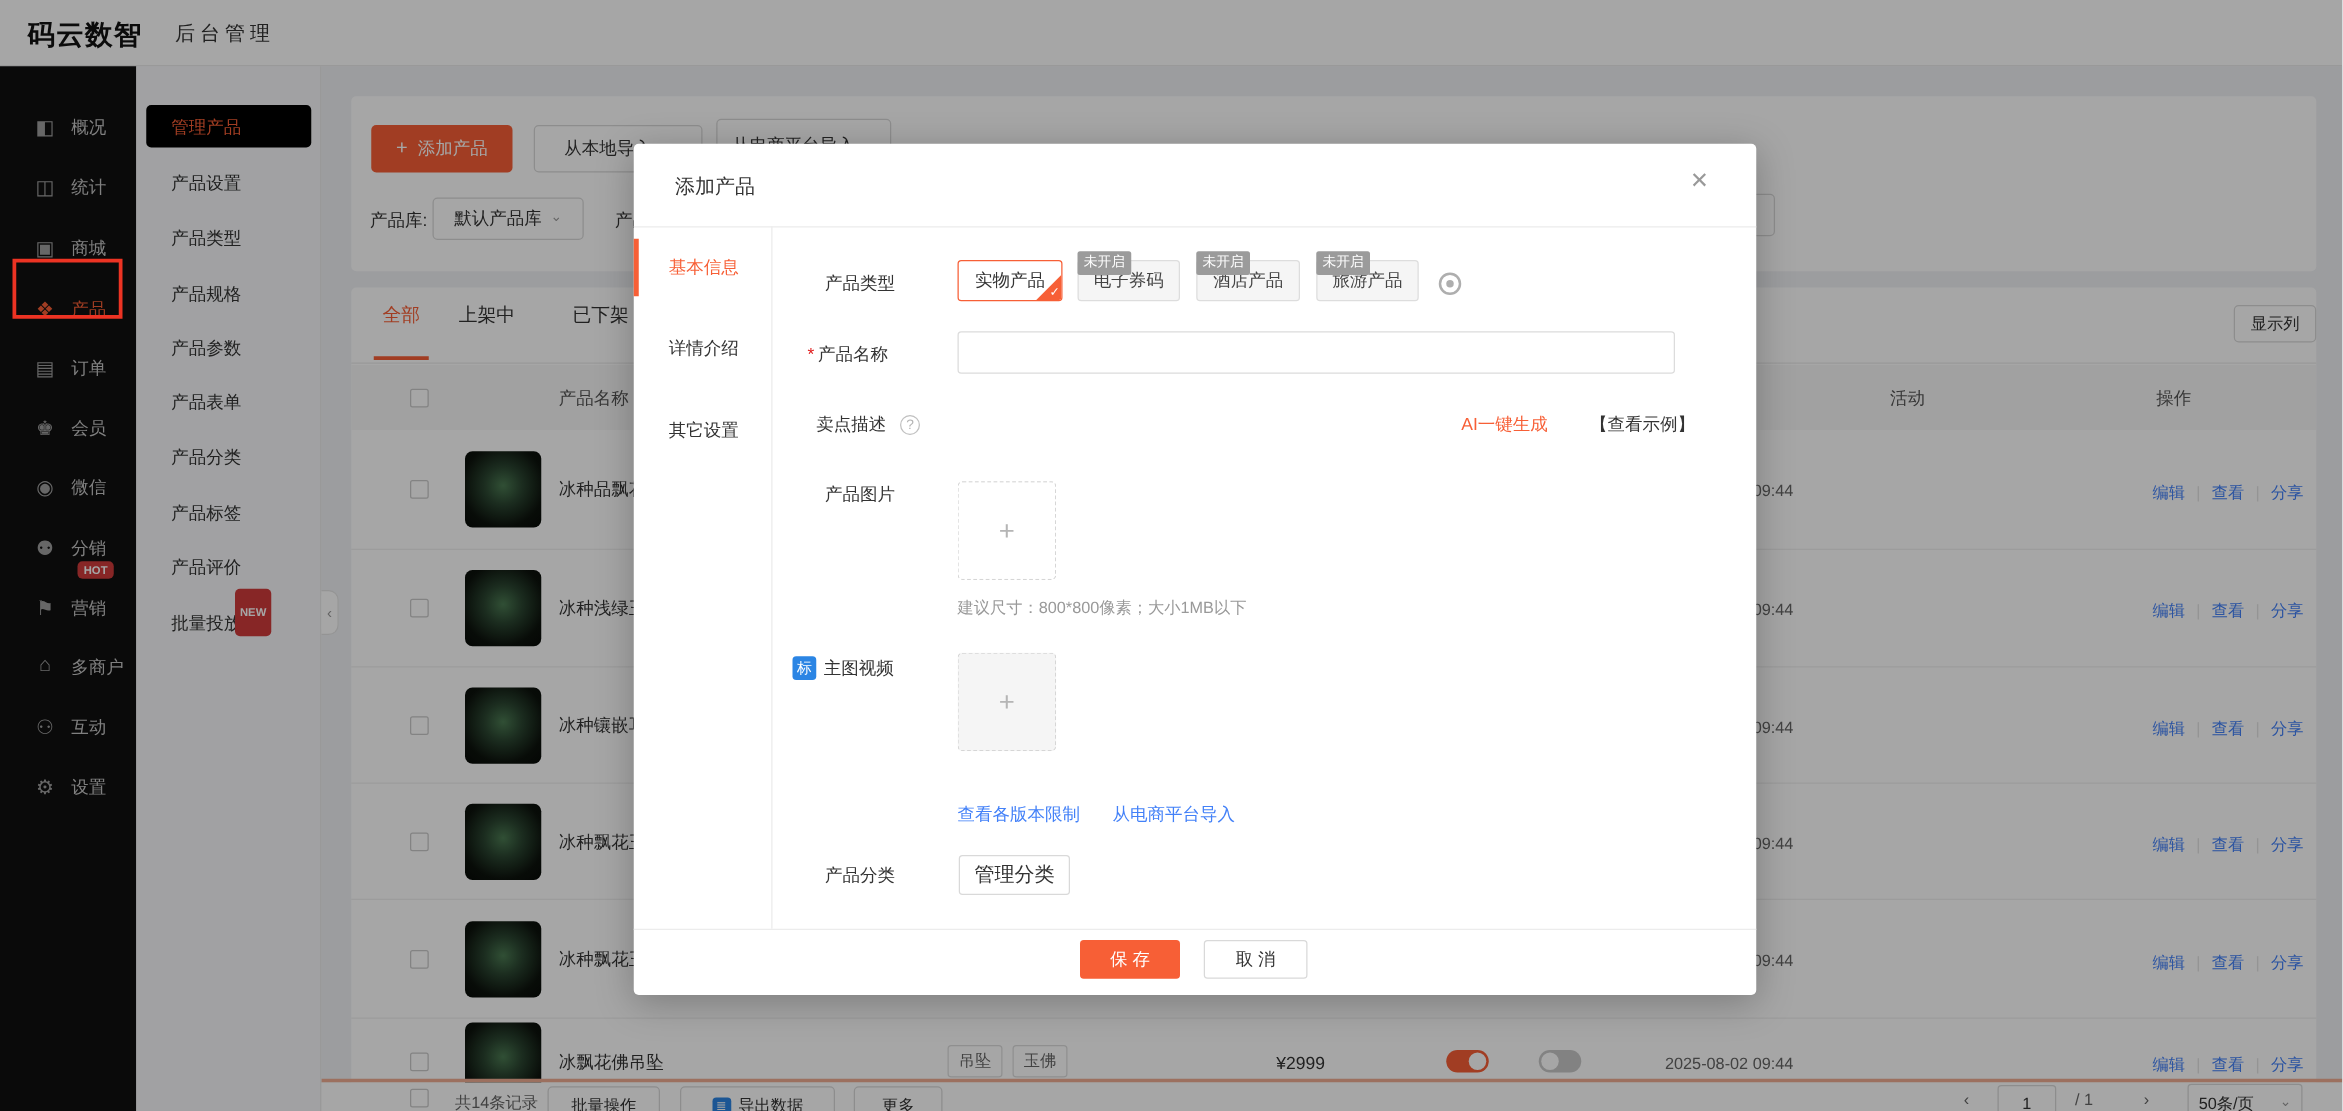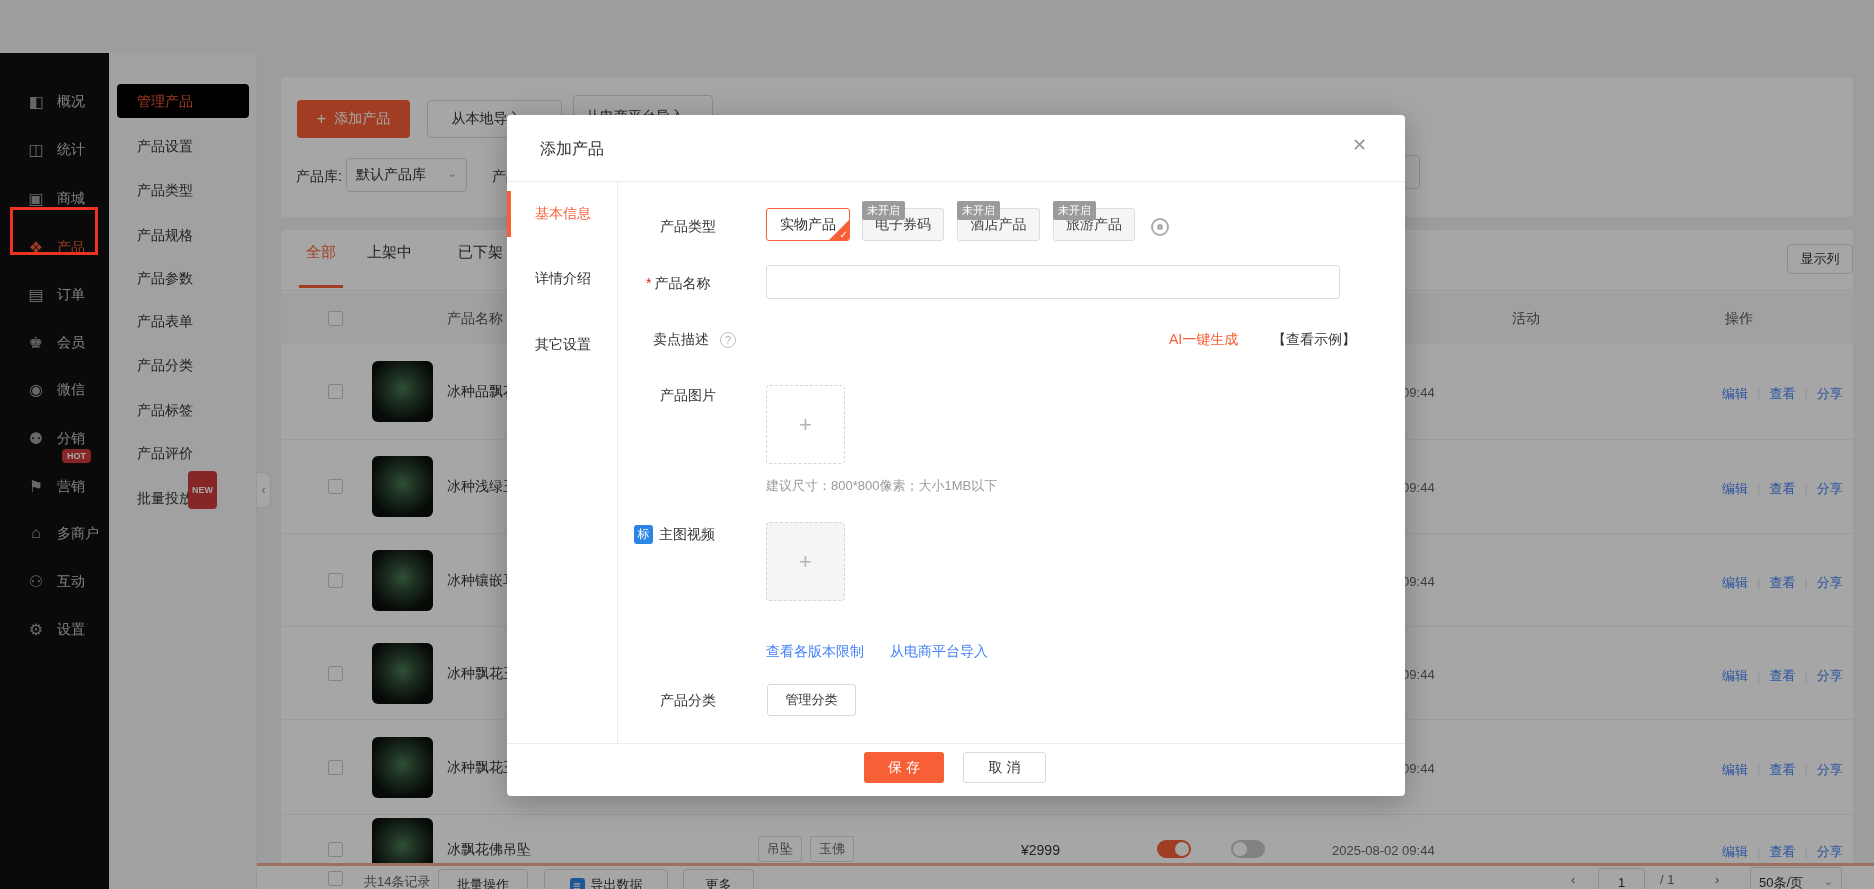--- a/index.html
+++ b/index.html
@@ -41,21 +41,21 @@
   .btn-primary { background:#F75F36; color:#fff; }
   .btn-outline { background:#fff; border:1px solid #d9d9d9; color:#333; }
   .chev { font-size:11px; color:#999; margin-left:7px; margin-top:-3px; }
 
   .add-btn { left:297px; top:100px; width:113px; height:38px; z-index:3; }
   .import-local { left:427px; top:100px; width:135px; height:38px; z-index:3; }
   .import-platform { left:573px; top:95px; width:140px; height:43px; z-index:3; }
 
   .filter-label { left:296px; top:168px; font-size:14px; color:#333; z-index:3; }
   .select-box { left:346px; top:158px; width:121px; height:34px; border:1px solid #d9d9d9; border-radius:4px;
-    background:#fff; display:flex; align-items:center; justify-content:space-between; padding:0 9px; font-size:14px; color:#333; z-index:3; }
+    background:#fff; display:flex; align-items:center; justify-content:center; padding:0 9px; font-size:14px; color:#333; z-index:3; }
   .filter-label2 { left:492px; top:168px; font-size:14px; color:#333; z-index:3; white-space:nowrap; }
   .filter-input-frag { left:560px; top:155px; width:860px; height:34px; border:1px solid #d9d9d9; border-radius:4px; background:#fff; z-index:3; }
 
   .tab-row-border { left:281px; top:290px; width:1572px; height:1px; background:#ececec; z-index:3; }
   .tab { position:absolute; top:243px; font-size:15px; color:#333; z-index:3; }
   .tab.active { color:#F75F36; }
   .tab-underline { left:299px; top:285px; width:44px; height:3px; background:#F75F36; z-index:3; }
   .showcol-btn { left:1787px; top:244px; width:66px; height:30px; font-size:13px; z-index:3; }
 
   .thead { left:281px; top:292px; width:1572px; height:52px; background:#f8f8f8; z-index:2; }
@@ -135,20 +135,24 @@
   .blue-link { color:#4381F8; font-size:14px; cursor:pointer; }
   .m-fdiv { left:0; top:628px; width:898px; height:1px; background:#ececec; }
   .m-save { left:357px; top:637px; width:80px; height:31px; border-radius:3px; }
   .m-cancel { left:456px; top:637px; width:83px; height:31px; border-radius:3px; }
 </style>
 </head>
 <body>
 
 <div class="page">
 
+  <div class="abs topbar">
+    <div class="abs logo">码云数智</div>
+    <div class="abs logo-sub">后台管理</div>
+  </div>
 
   <div class="abs leftbar">
     <div class="nav-item" style="top:25px">
       <span class="ic">◧</span>
       <span class="lb">概况</span>
       </div>
     <div class="nav-item" style="top:73px">
       <span class="ic">◫</span>
       <span class="lb">统计</span>
       </div>
@@ -380,21 +384,21 @@
 
     <div class="m blue-badge" style="left:127px;top:410px">标</div>
     <div class="m f-label" style="left:152px;top:411px">主图视频</div>
     <div class="m upload-box gray" style="left:259px;top:407px">
       <span>+</span>
       </div>
     <div class="m blue-link" style="left:259px;top:528px">查看各版本限制</div>
     <div class="m blue-link" style="left:383px;top:528px">从电商平台导入</div>
 
     <div class="m f-label" style="left:153px;top:577px">产品分类</div>
-    <div class="m btn btn-outline" style="left:260px;top:569px;width:89px;height:32px;border-radius:3px;font-size:13px">
+    <div class="m btn btn-outline" style="left:260px;top:569px;width:89px;height:32px;border-radius:3px;font-size:16px">
       <span>管理分类</span>
       </div>
 
     <div class="m m-fdiv"></div>
     <div class="m btn btn-primary m-save">
         <span>保 存</span>
       </div>
     <div class="m btn btn-outline m-cancel">
         <span>取 消</span>
       </div>

